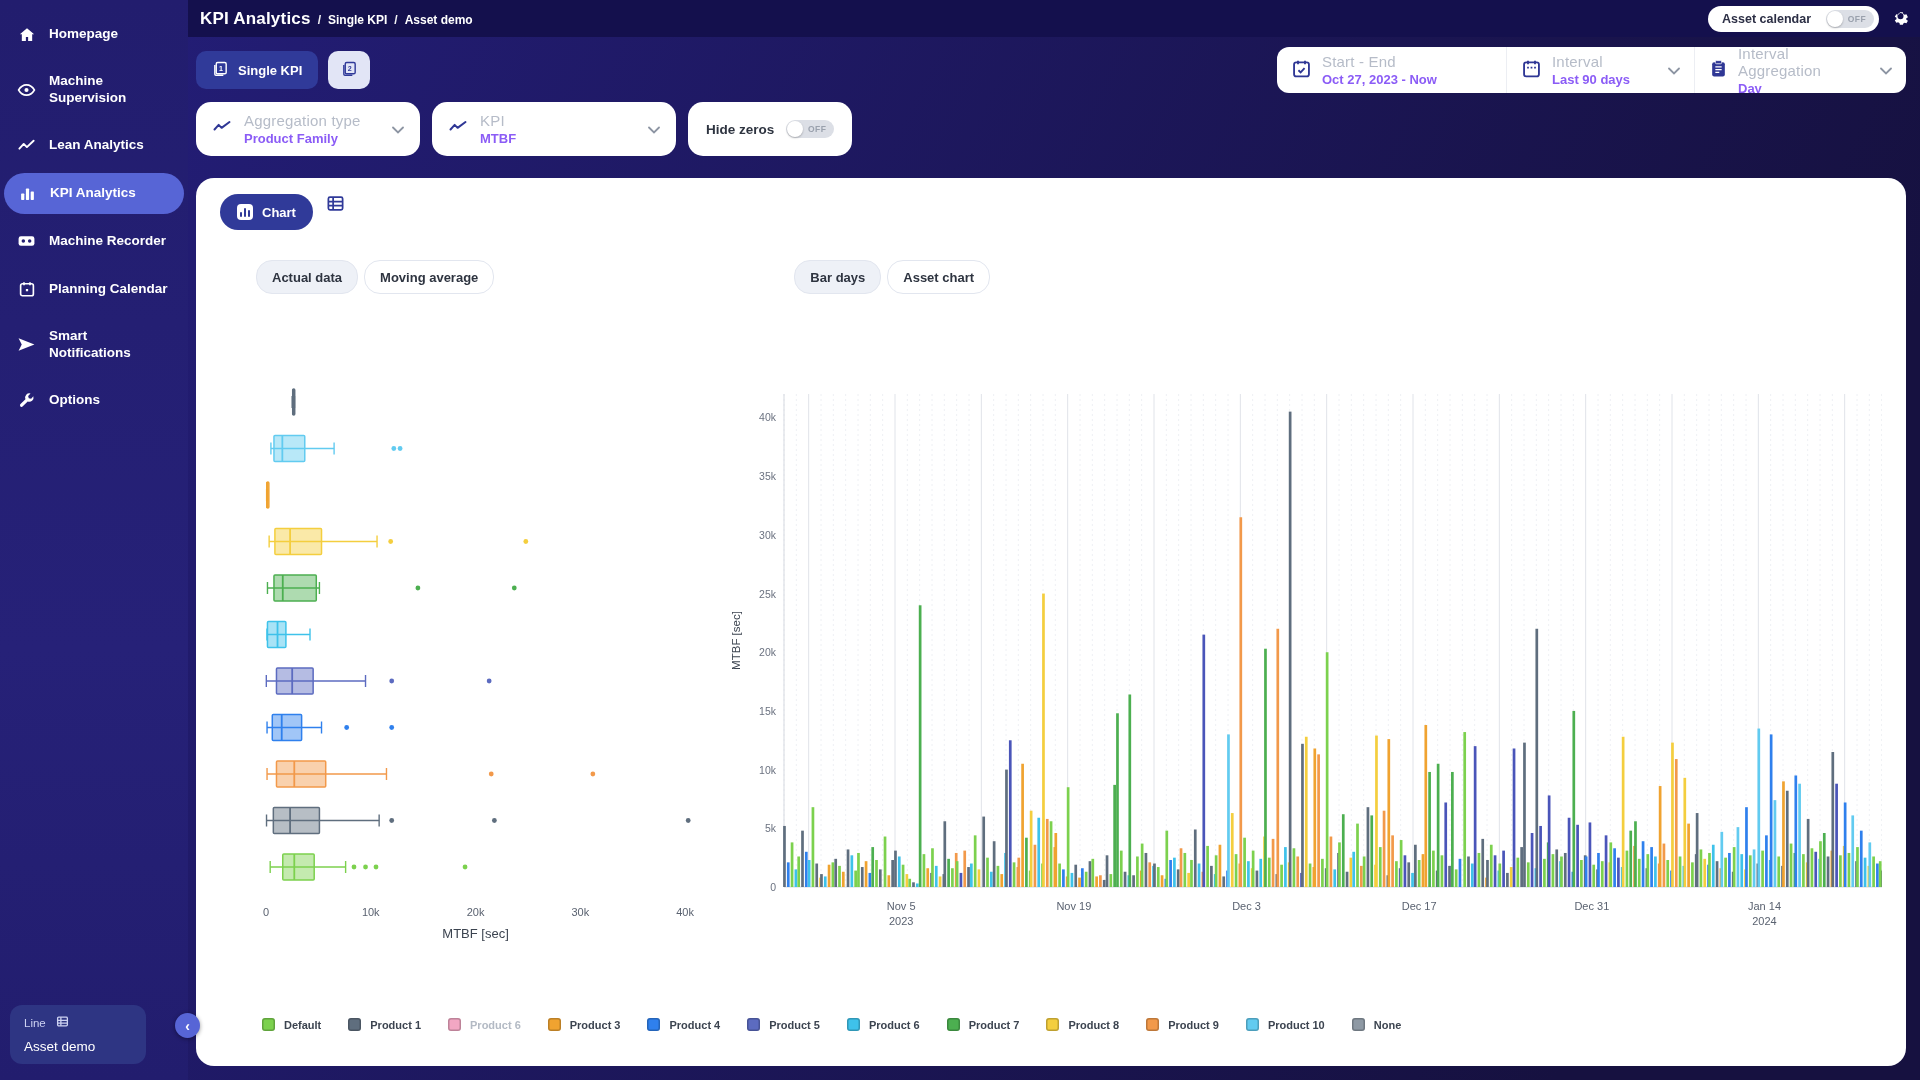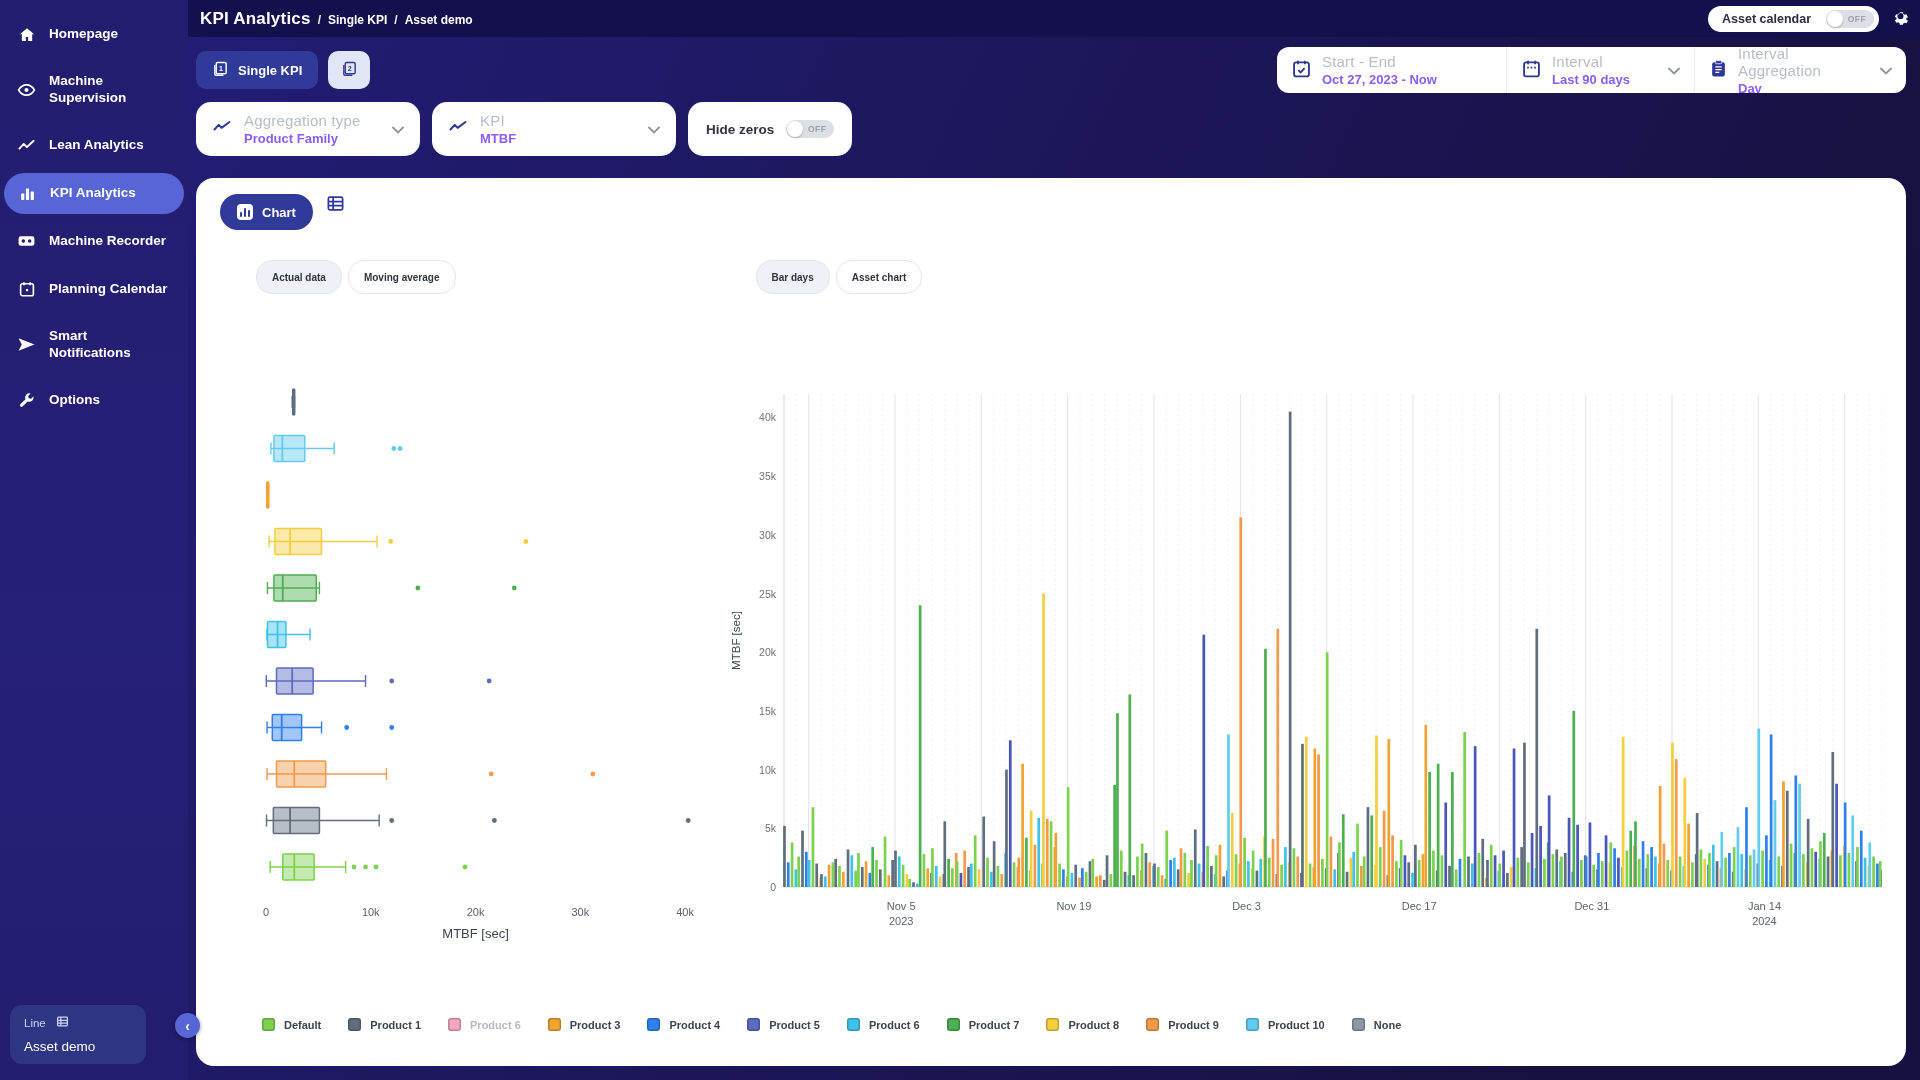--- a/index.html
+++ b/index.html
@@ -70,21 +70,21 @@
   
   .card{background:var(--card);border-radius:18px;height:888px;position:relative;padding:16px 24px}
   .card-tabs{display:flex;gap:13px}
   .chart-tab{background:var(--accent);border-radius:18px;height:36px;display:flex;align-items:center;gap:9px;padding:0 17px;color:#fff;font-size:13px;font-weight:700;cursor:pointer}
   .chart-tab .mini{width:16px;height:16px;background:#fff;border-radius:4px;display:flex;align-items:flex-end;justify-content:center;gap:1.5px;padding:3px 2.5px}
   .chart-tab .mini i{display:block;width:2.5px;background:#303A99;border-radius:1px}
   .table-icon-btn{color:var(--accent);cursor:pointer;display:flex}
   .btn-row{display:flex;align-items:center;margin-top:30px}
   .seg-group{display:flex;gap:6px}
   .seg-btn{border:1px solid #E2E6EF;background:#fff;border-radius:16px;height:14px;display:flex;align-items:center;
-    padding:16px 15px;font-size:10px;font-weight:700;color:#2E3440;cursor:pointer}
+    padding:16px 15px;font-size:13px;font-weight:700;color:#2E3440;cursor:pointer}
   .seg-btn.sel{background:#EEF1F7}
   .g1{margin-left:36px}
   .g2{margin-left:300px}
   .charts-row{display:flex;margin-top:78px}
   #boxplot{margin-left:28px}
   #barchart{margin-left:8px}
   .legend{display:flex;align-items:center;gap:27px;margin:24px 0 0 42px}
   .leg-item{display:flex;align-items:center;gap:9px;cursor:pointer}
   .leg-sw{width:13px;height:13px;border-radius:3px;box-shadow:inset 0 0 0 1.5px rgba(0,0,0,.22)}
   .leg-lb{font-size:11px;color:#3C4450;font-weight:600}

